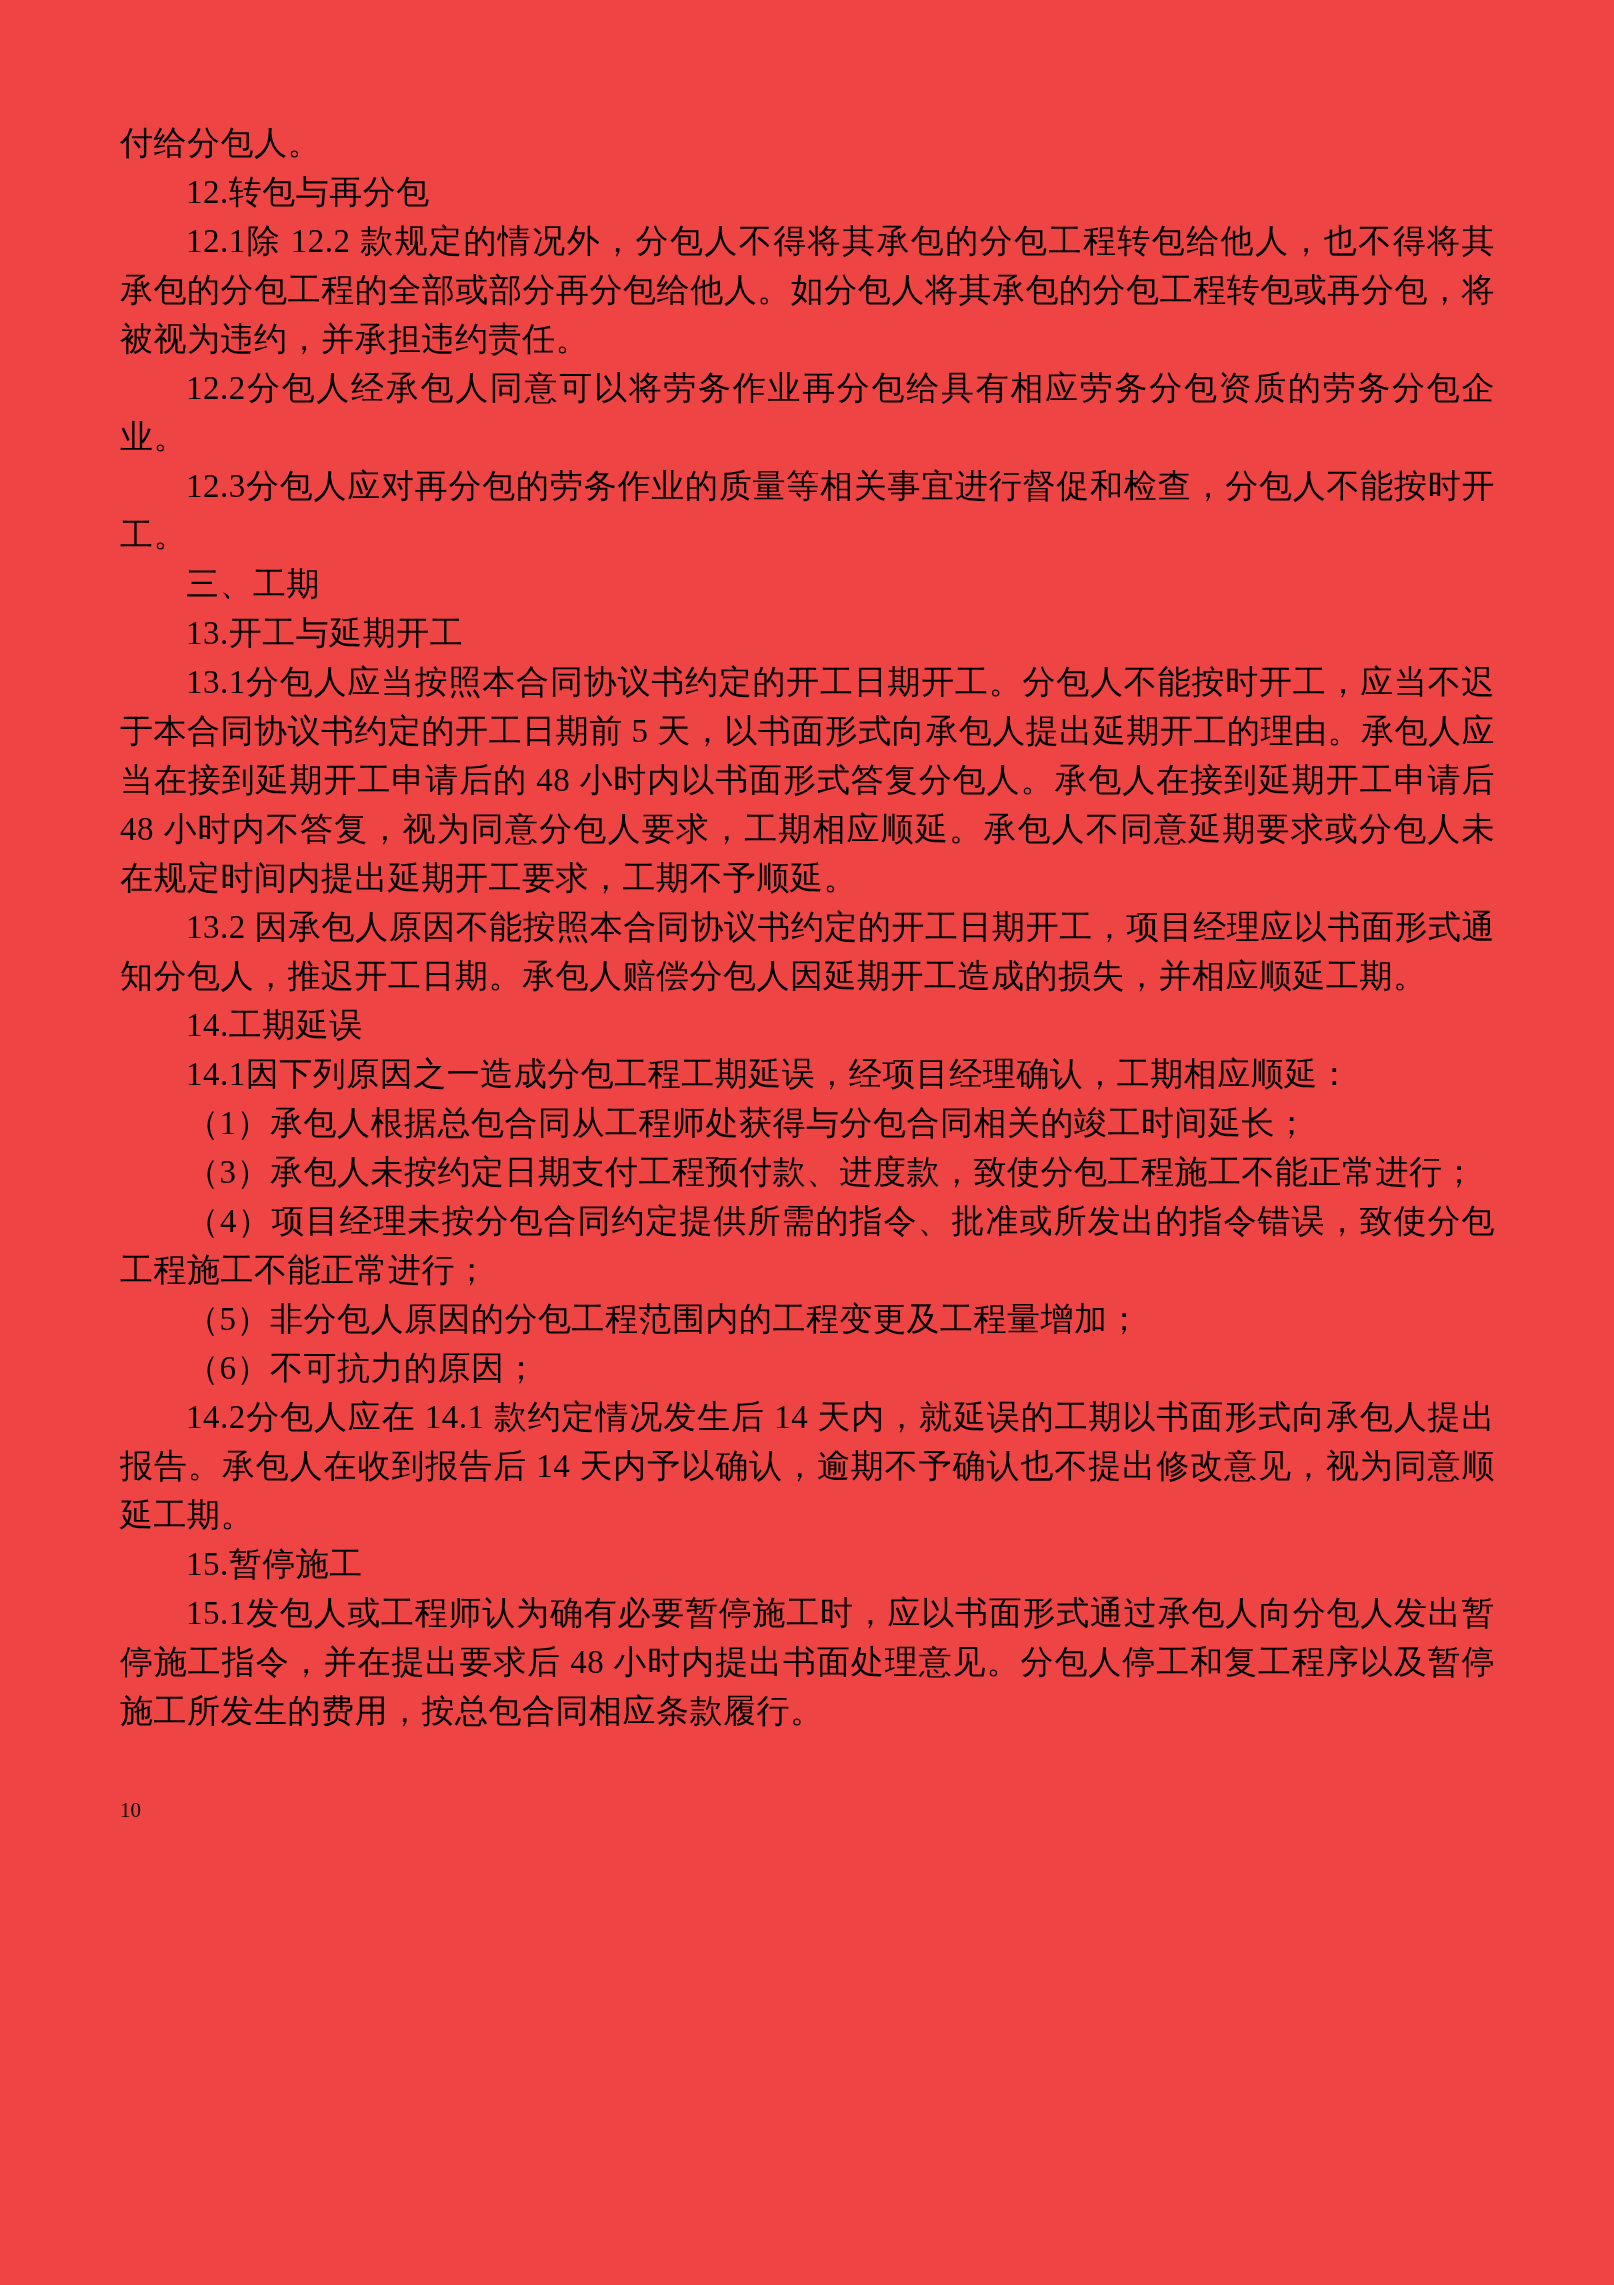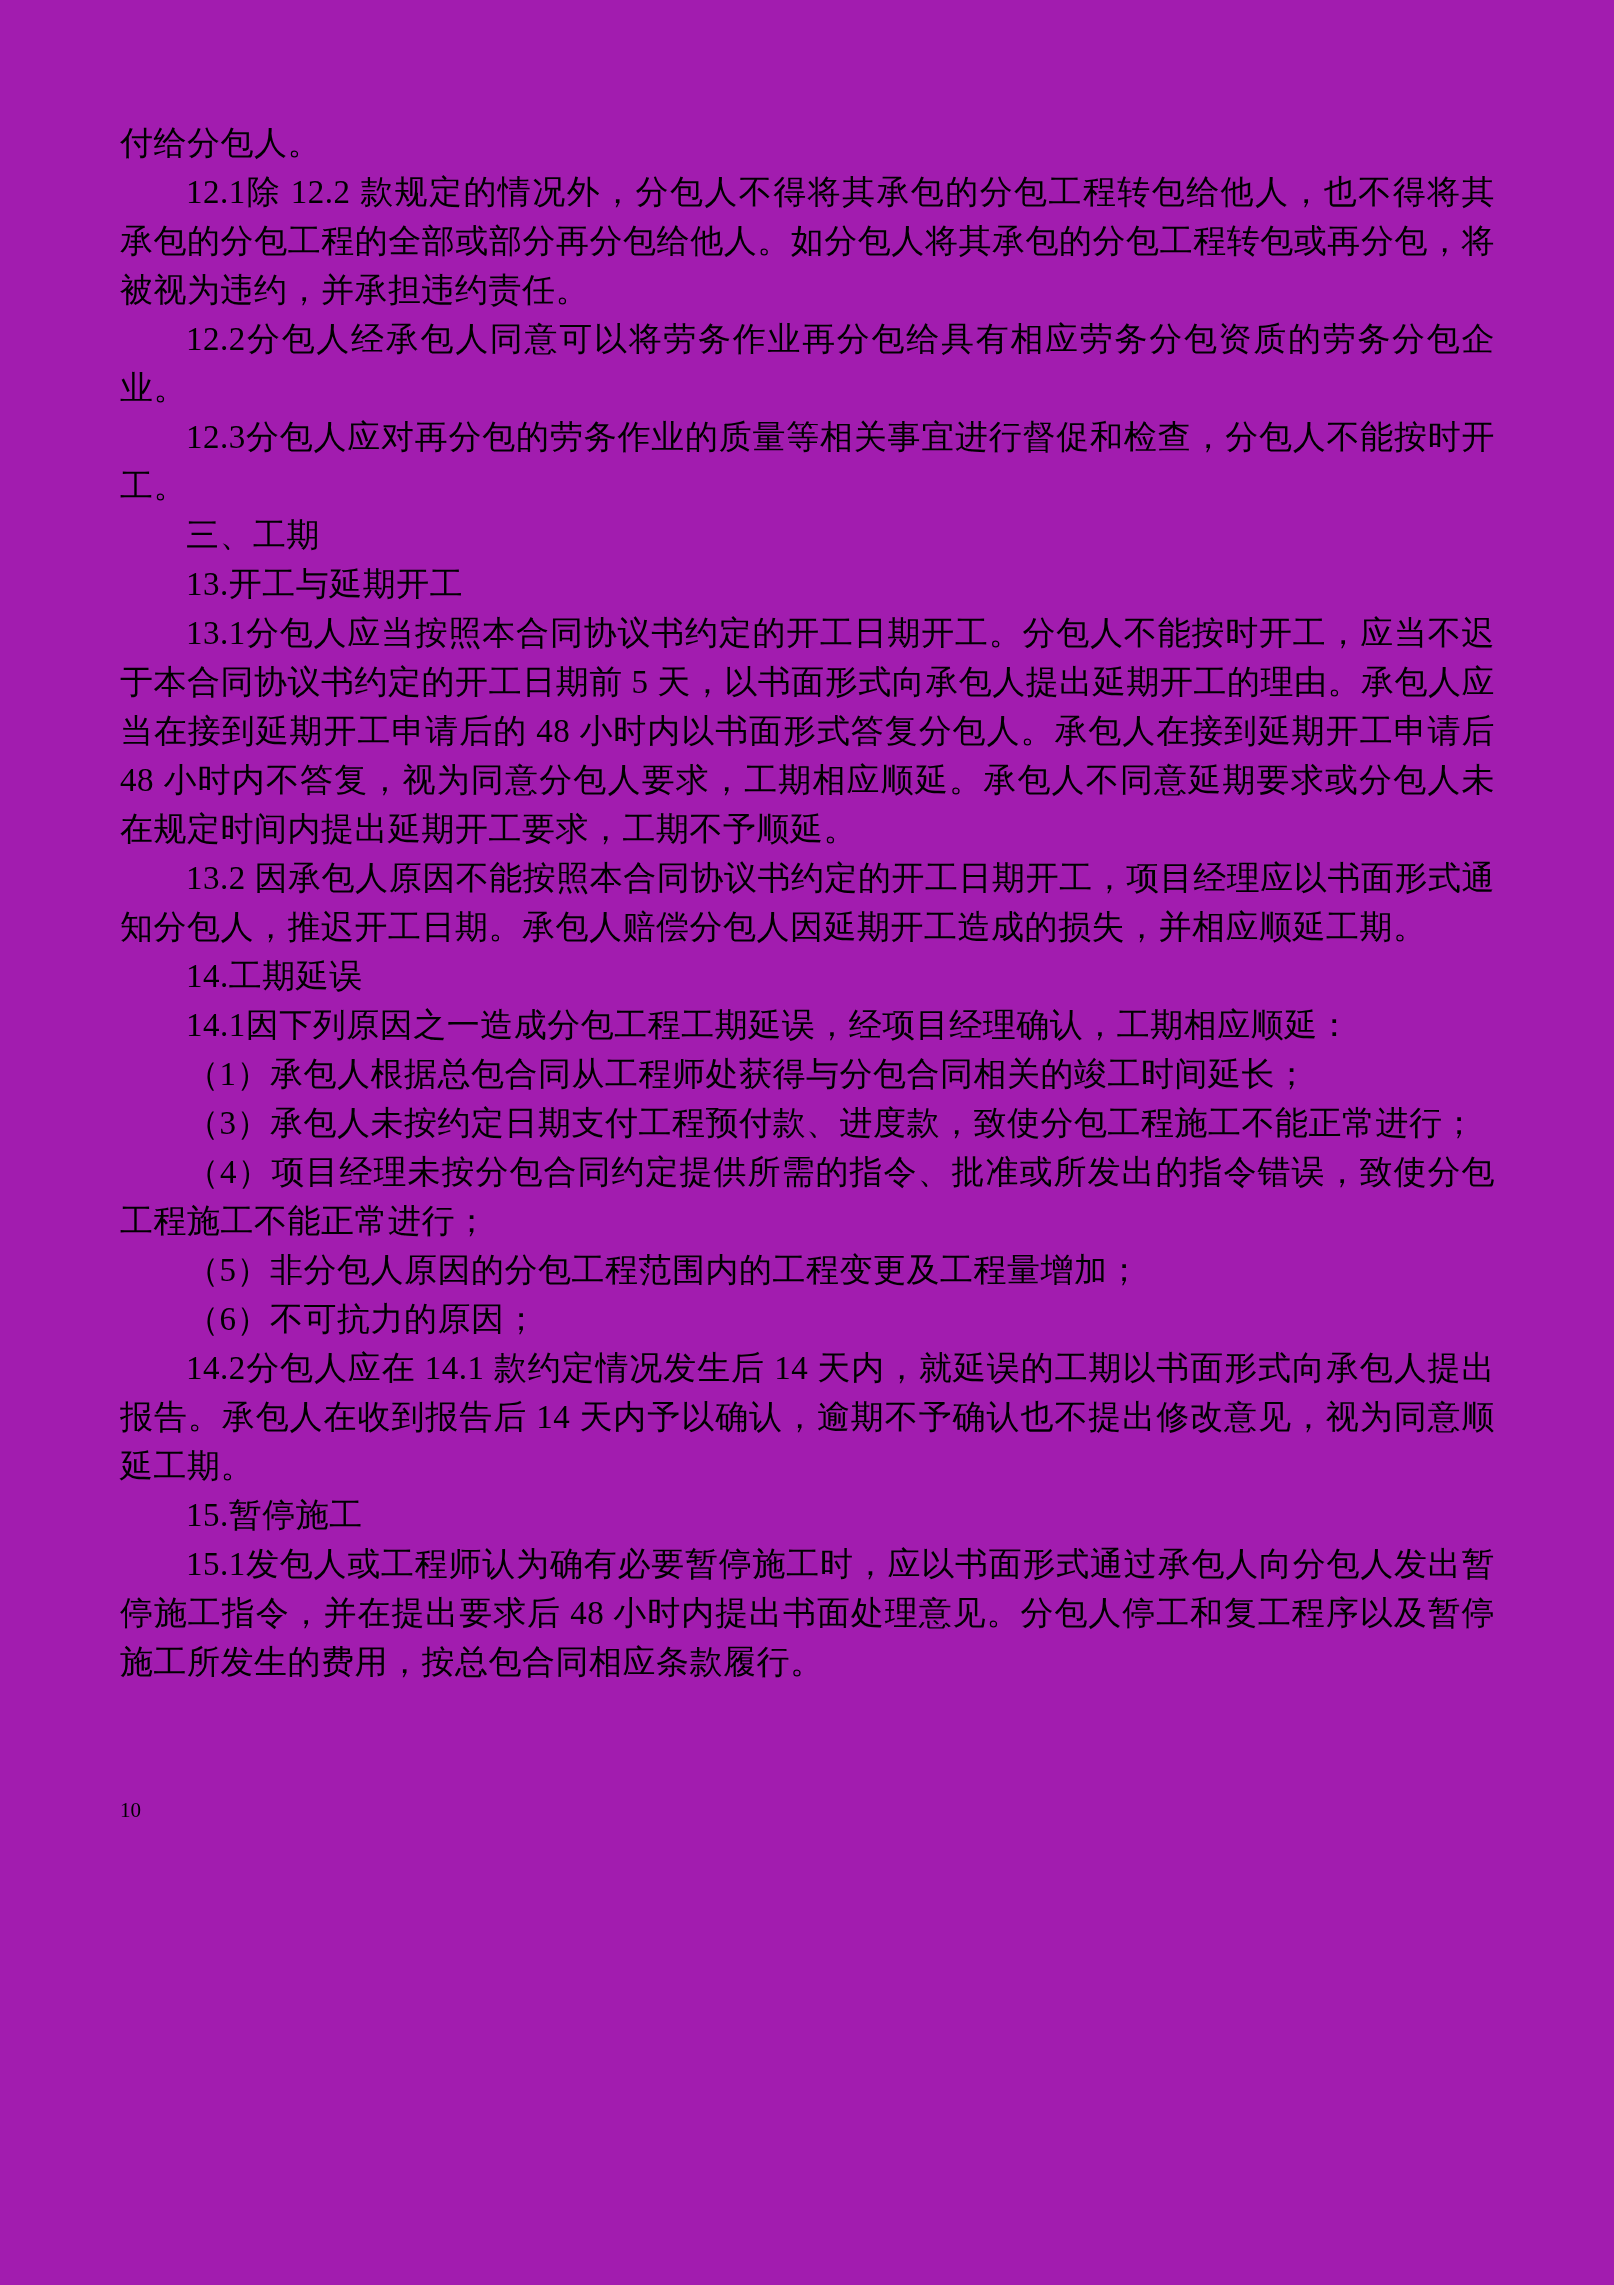--- a/index.html
+++ b/index.html
@@ -10,21 +10,21 @@
     position: relative;
     font-family: "Liberation Serif", "DejaVu Serif", serif;
     color: #000000;
     overflow: hidden;
   }
   .page {
     position: absolute;
     left: 0; top: 0;
     width: 1615px;
     height: 2285px;
-    background: #a21caf;
+    background: #ef4444;
   }
   .content {
     position: absolute;
     left: 120px;
     right: 120px;
     top: 119px;
   }
   .para {
     font-size: 33px;
     line-height: 49px;
@@ -43,20 +43,21 @@
     line-height: 29px;
     color: #000000;
   }
 </style>
 </head>
 <body>
 
 <div class="page">
   <div class="content">
     <p class="para">付给分包人。</p>
+    <p class="para indent">12.转包与再分包</p>
     <p class="para indent">12.1除 12.2 款规定的情况外，分包人不得将其承包的分包工程转包给他人，也不得将其承包的分包工程的全部或部分再分包给他人。如分包人将其承包的分包工程转包或再分包，将被视为违约，并承担违约责任。</p>
     <p class="para indent">12.2分包人经承包人同意可以将劳务作业再分包给具有相应劳务分包资质的劳务分包企业。</p>
     <p class="para indent">12.3分包人应对再分包的劳务作业的质量等相关事宜进行督促和检查，分包人不能按时开工。</p>
     <p class="para indent">三、工期</p>
     <p class="para indent">13.开工与延期开工</p>
     <p class="para indent">13.1分包人应当按照本合同协议书约定的开工日期开工。分包人不能按时开工，应当不迟于本合同协议书约定的开工日期前 5 天，以书面形式向承包人提出延期开工的理由。承包人应当在接到延期开工申请后的 48 小时内以书面形式答复分包人。承包人在接到延期开工申请后 48 小时内不答复，视为同意分包人要求，工期相应顺延。承包人不同意延期要求或分包人未在规定时间内提出延期开工要求，工期不予顺延。</p>
     <p class="para indent">13.2 因承包人原因不能按照本合同协议书约定的开工日期开工，项目经理应以书面形式通知分包人，推迟开工日期。承包人赔偿分包人因延期开工造成的损失，并相应顺延工期。</p>
     <p class="para indent">14.工期延误</p>
     <p class="para indent">14.1因下列原因之一造成分包工程工期延误，经项目经理确认，工期相应顺延：</p>
     <p class="para indent">（1）承包人根据总包合同从工程师处获得与分包合同相关的竣工时间延长；</p>

